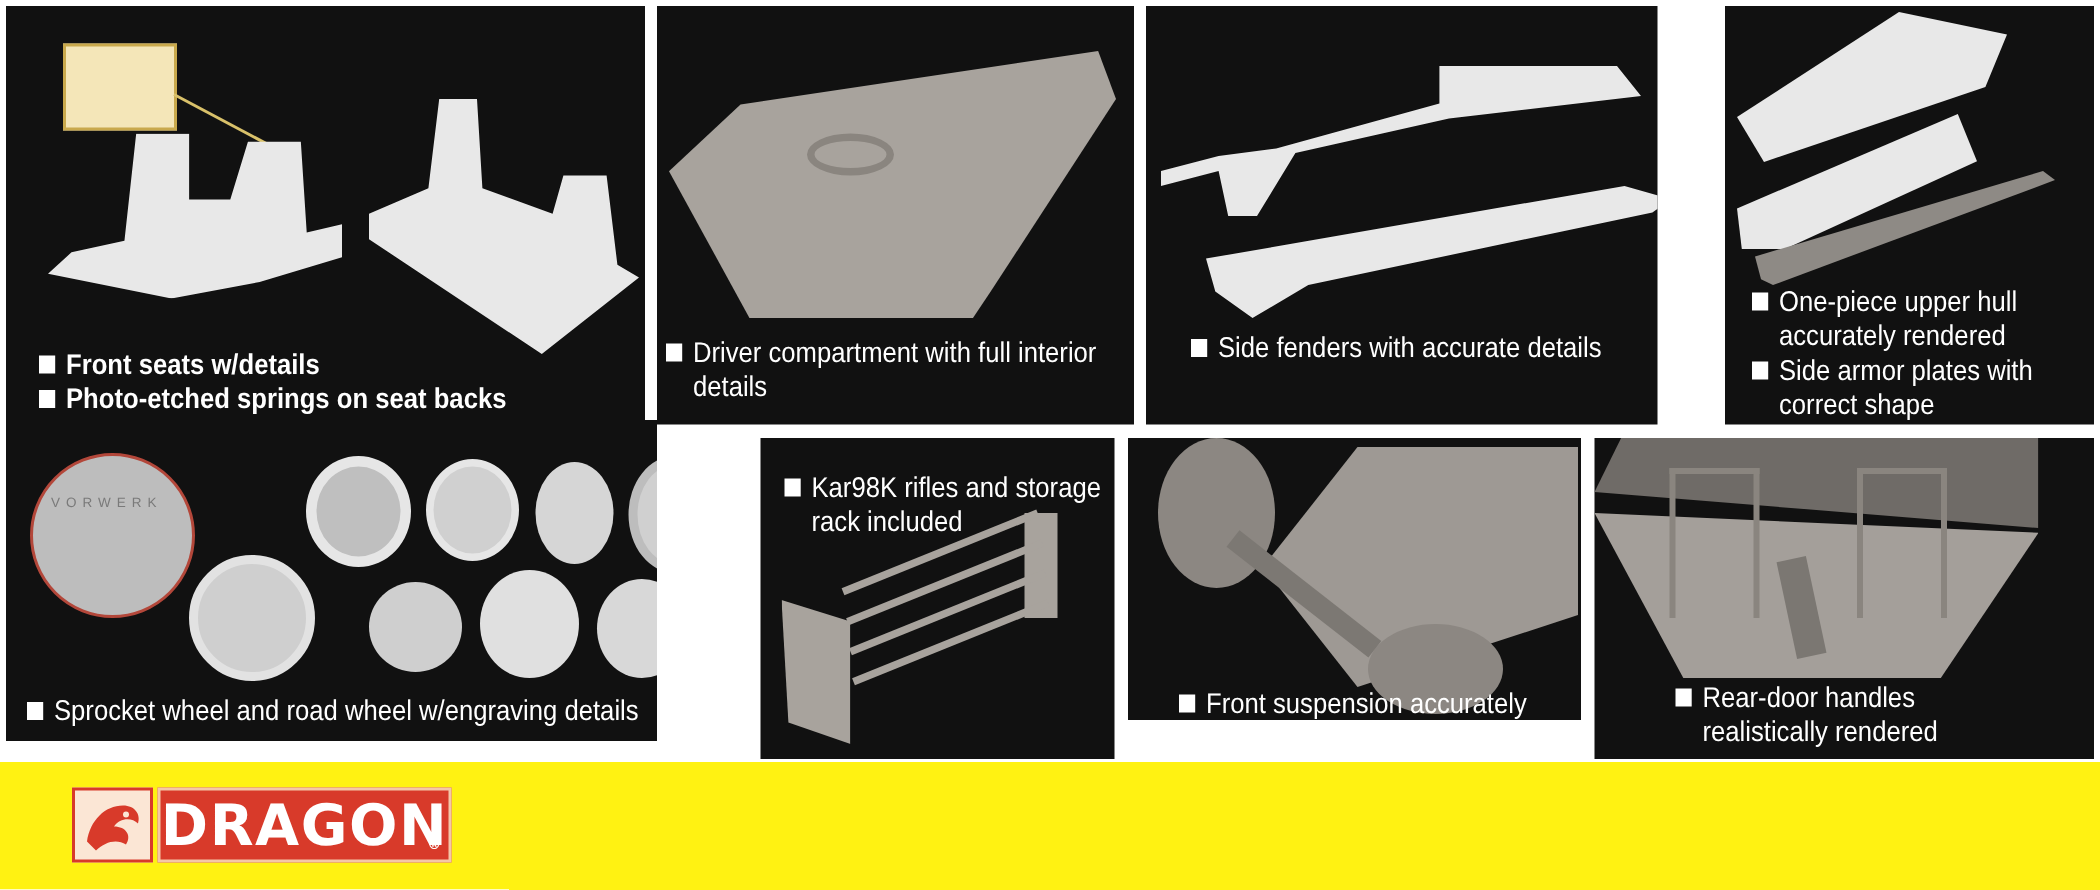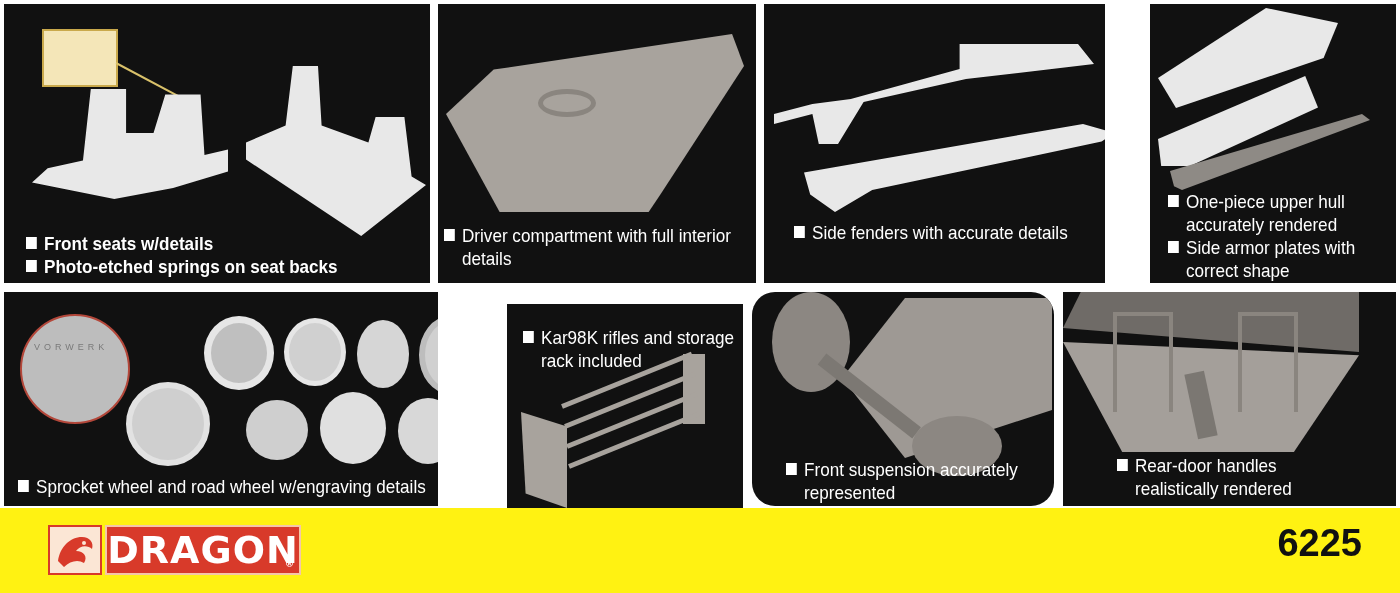--- a/index.html
+++ b/index.html
@@ -146,56 +146,56 @@
       </div>
     <div class="cont">accurately rendered</div>
     <div class="bullet-line">
         <span class="bullet"></span>
         <span>Side armor plates with</span>
       </div>
     <div class="cont">correct shape</div>
   </div>
 </div>
 
-<div class="panel" style="left:4px; top:292px; width:434px; height:214px;">
+<div class="panel" style="left:4px; top:280px; width:434px; height:214px;">
   <div class="shape" style="left:16px; top:22px; width:110px; height:110px; border-radius:50%; border:2px solid #b3473a; background:#bdbdbd;"></div>
   <div class="shape" style="left:30px; top:50px; font-size:9px; letter-spacing:4px; color:#7a7a7a;">VORWERK</div>
   <div class="shape" style="left:122px; top:90px; width:84px; height:84px; border-radius:50%; background:#cfcfcf; border:6px solid #e2e2e2;"></div>
   <div class="shape" style="left:200px; top:24px; width:70px; height:74px; border-radius:50%; background:#bfbfbf; border:7px solid #e6e6e6;"></div>
   <div class="shape" style="left:280px; top:26px; width:62px; height:68px; border-radius:50%; background:#d0d0d0; border:5px solid #e6e6e6;"></div>
   <div class="shape" style="left:353px; top:28px; width:52px; height:68px; border-radius:50%; background:#d6d6d6;"></div>
   <div class="shape" style="left:415px; top:24px; width:62px; height:78px; border-radius:50%; background:#d0d0d0; border:6px solid #bdbdbd;"></div>
   <div class="shape" style="left:242px; top:108px; width:62px; height:60px; border-radius:50%; background:#cfcfcf;"></div>
   <div class="shape" style="left:316px; top:100px; width:66px; height:72px; border-radius:50%; background:#e0e0e0;"></div>
   <div class="shape" style="left:394px; top:106px; width:60px; height:66px; border-radius:50%; background:#d8d8d8;"></div>
   <div class="caption" style="left:14px; top:183px;">
     <div class="bullet-line">
         <span class="bullet"></span>
         <span>Sprocket wheel and road wheel w/engraving details</span>
       </div>
   </div>
 </div>
 
-<div class="panel" style="left:507px; top:292px; width:236px; height:214px;margin-top:12px;">
+<div class="panel" style="left:507px; top:292px; width:236px; height:214px;">
   <div class="shape grey" style="left:14px; top:108px; width:46px; height:96px; clip-path:polygon(0 0,100% 15%,100% 100%,10% 85%);"></div>
   <div class="shape grey" style="left:176px; top:50px; width:22px; height:70px;"></div>
   <div class="shape grey" style="left:55px; top:100px; width:140px; height:5px; transform:rotate(-22deg); transform-origin:left center;"></div>
   <div class="shape grey" style="left:58px; top:120px; width:140px; height:5px; transform:rotate(-22deg); transform-origin:left center;"></div>
   <div class="shape grey" style="left:60px; top:140px; width:140px; height:5px; transform:rotate(-22deg); transform-origin:left center;"></div>
   <div class="shape grey" style="left:62px; top:160px; width:140px; height:5px; transform:rotate(-22deg); transform-origin:left center;"></div>
   <div class="caption" style="left:16px; top:22px;">
     <div class="bullet-line">
         <span class="bullet"></span>
         <span>Kar98K rifles and storage</span>
       </div>
     <div class="cont">rack included</div>
   </div>
 </div>
 
-<div class="panel" style="left:752px; top:292px; width:302px; height:214px;border-radius:23px;">
+<div class="panel" style="left:752px; top:292px; width:302px; height:188px;">
   <div class="shape" style="left:90px; top:6px; width:210px; height:160px; background:#9e9994; clip-path:polygon(30% 0,100% 0,100% 70%,30% 100%,0 50%);"></div>
   <div class="shape" style="left:20px; top:0px; width:78px; height:100px; border-radius:50%; background:#8c8782;"></div>
   <div class="shape" style="left:160px; top:124px; width:90px; height:60px; border-radius:50%; background:#8c8782;"></div>
   <div class="shape" style="left:70px; top:60px; width:120px; height:14px; background:#7c7873; transform:rotate(38deg); transform-origin:left center;"></div>
   <div class="caption" style="left:34px; top:166px;">
     <div class="bullet-line">
         <span class="bullet"></span>
         <span>Front suspension accurately</span>
       </div>
     <div class="cont">represented</div>
@@ -221,14 +221,13 @@
   <div class="logo-box">
     <svg width="50" height="46" viewBox="0 0 50 46">
       <path d="M8 34 C10 20, 20 10, 32 10 C40 10, 44 16, 42 22 C38 18, 30 18, 26 24 C34 24, 38 30, 34 36 C28 32, 20 34, 14 40 Z" fill="#d83a2a"></path>
       <circle cx="34" cy="16" r="2" fill="#fbe6d5"></circle>
     </svg>
   </div>
   <div class="logo-word">
     <span>DRAGON</span>
     <span class="logo-reg">®</span>
   </div>
-  <div class="code">6225</div>
 </div>
 
 </body></html>

